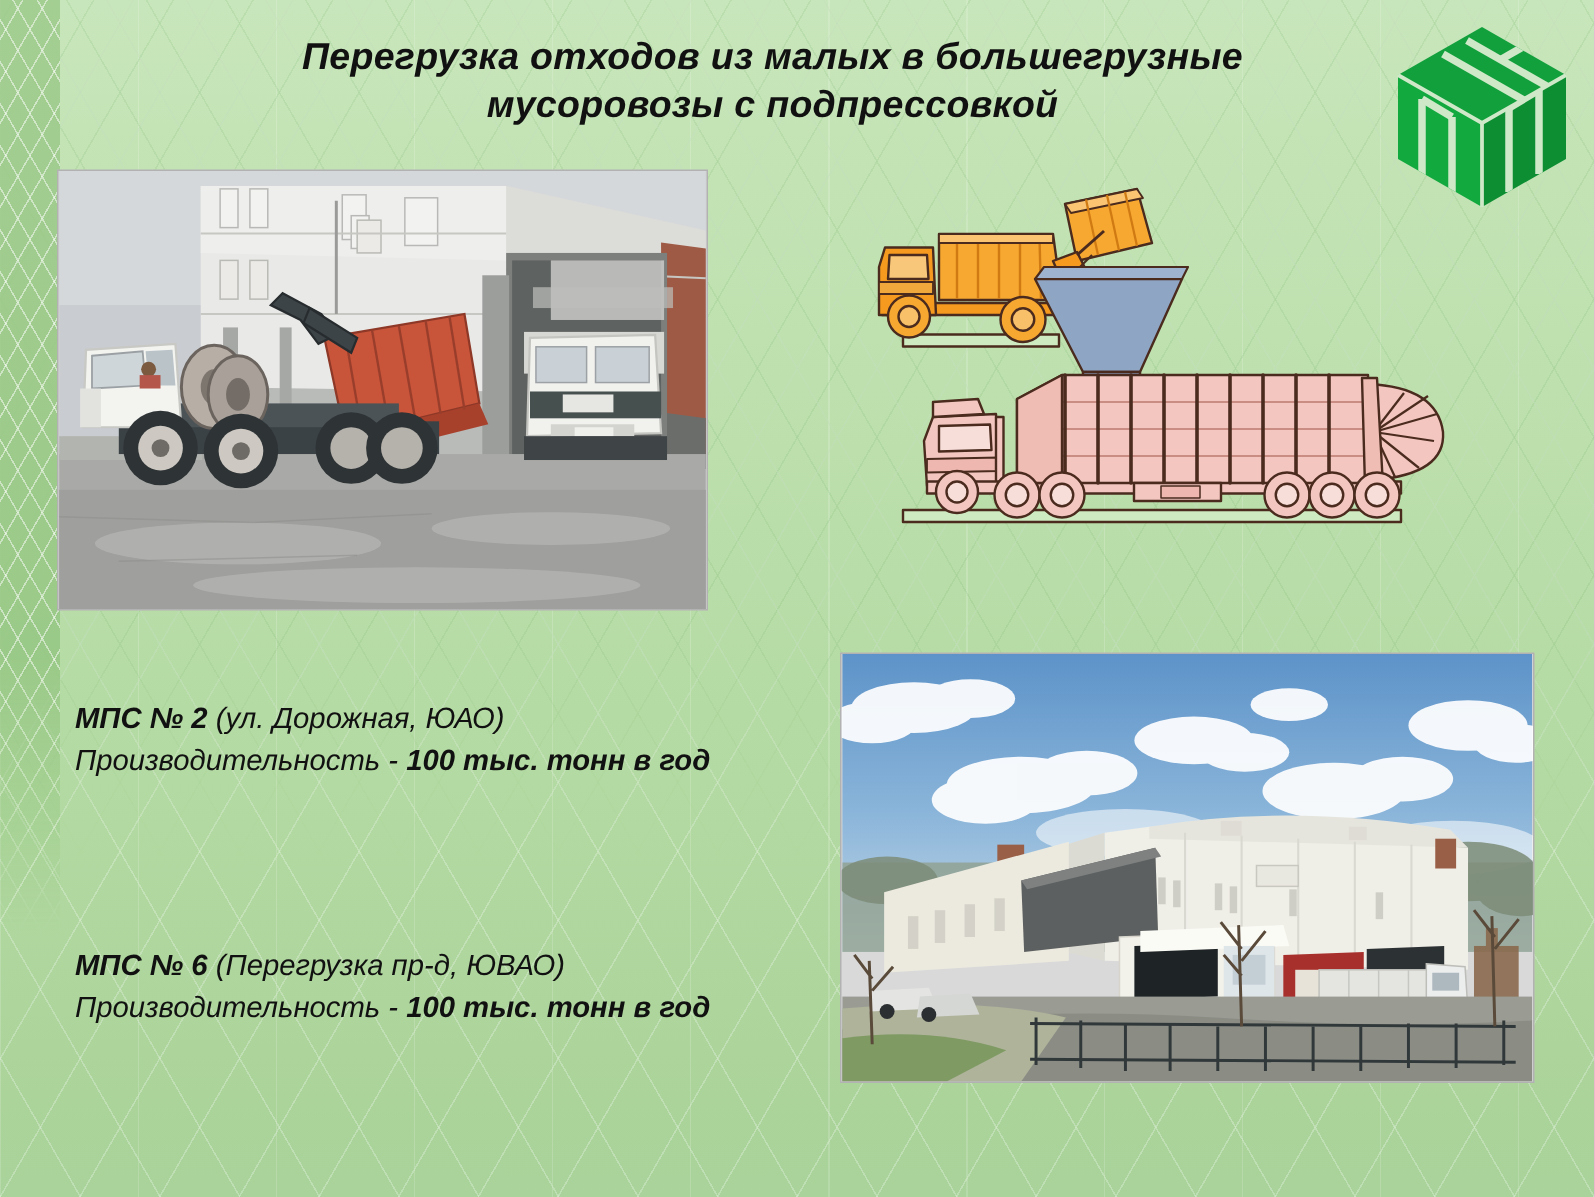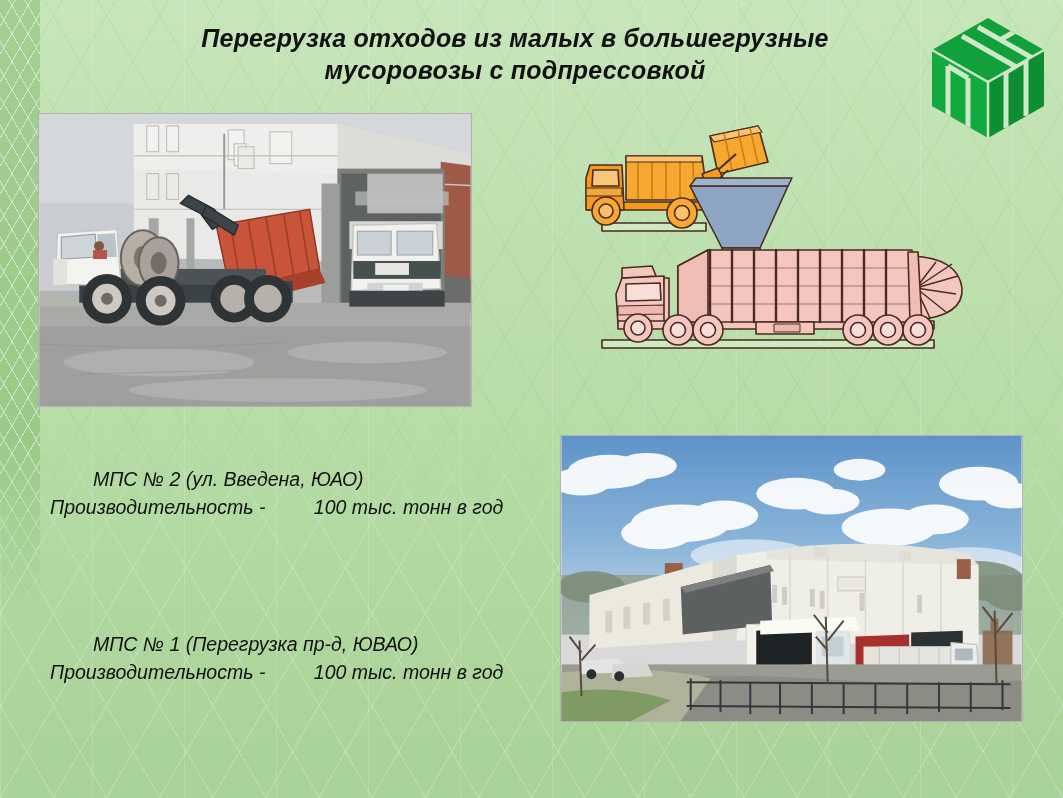--- a/index.html
+++ b/index.html
@@ -117,21 +117,21 @@
     position: absolute;
     color: #111111;
     font-style: italic;
     font-size: 19.5px;
     line-height: 27.5px;
     white-space: nowrap;
   }
   #info-1 { left: 50px; top: 466px; }
   #info-2 { left: 50px; top: 631px; }
   .info-block .ln { display: block; }
-  .info-block b { font-weight: normal; font-style: italic; margin-left: 43px; }
+  .info-block b { font-weight: bold; font-style: italic; }
 
   
   .diagram {
     position: absolute;
     left: 560px;
     top: 118px;
     width: 430px;
     height: 243px;
   }
   .diagram svg { display: block; width: 100%; height: 100%; }
@@ -575,30 +575,30 @@
           <circle cx="358" cy="212" r="15"></circle>
           <circle cx="358" cy="212" r="7.5" fill="#f8ded9"></circle>
         </g>
       </g>
     </svg>
   </div>
 
   <div class="info-block" id="info-1">
     <span class="ln">
       <b>МПС № 2</b>
-      <span>(ул. Введена, ЮАО)</span>
+      <span>(ул. Дорожная, ЮАО)</span>
     </span>
     <span class="ln">
       <span>Производительность - </span><b>100 тыс. тонн в год</b>
     </span>
   </div>
 
   <div class="info-block" id="info-2">
     <span class="ln">
-      <b>МПС № 1</b>
+      <b>МПС № 6</b>
       <span>(Перегрузка пр-д, ЮВАО)</span>
     </span>
     <span class="ln">
       <span>Производительность - </span><b>100 тыс. тонн в год</b>
     </span>
   </div>
 
 </div>
 
 </body></html>

